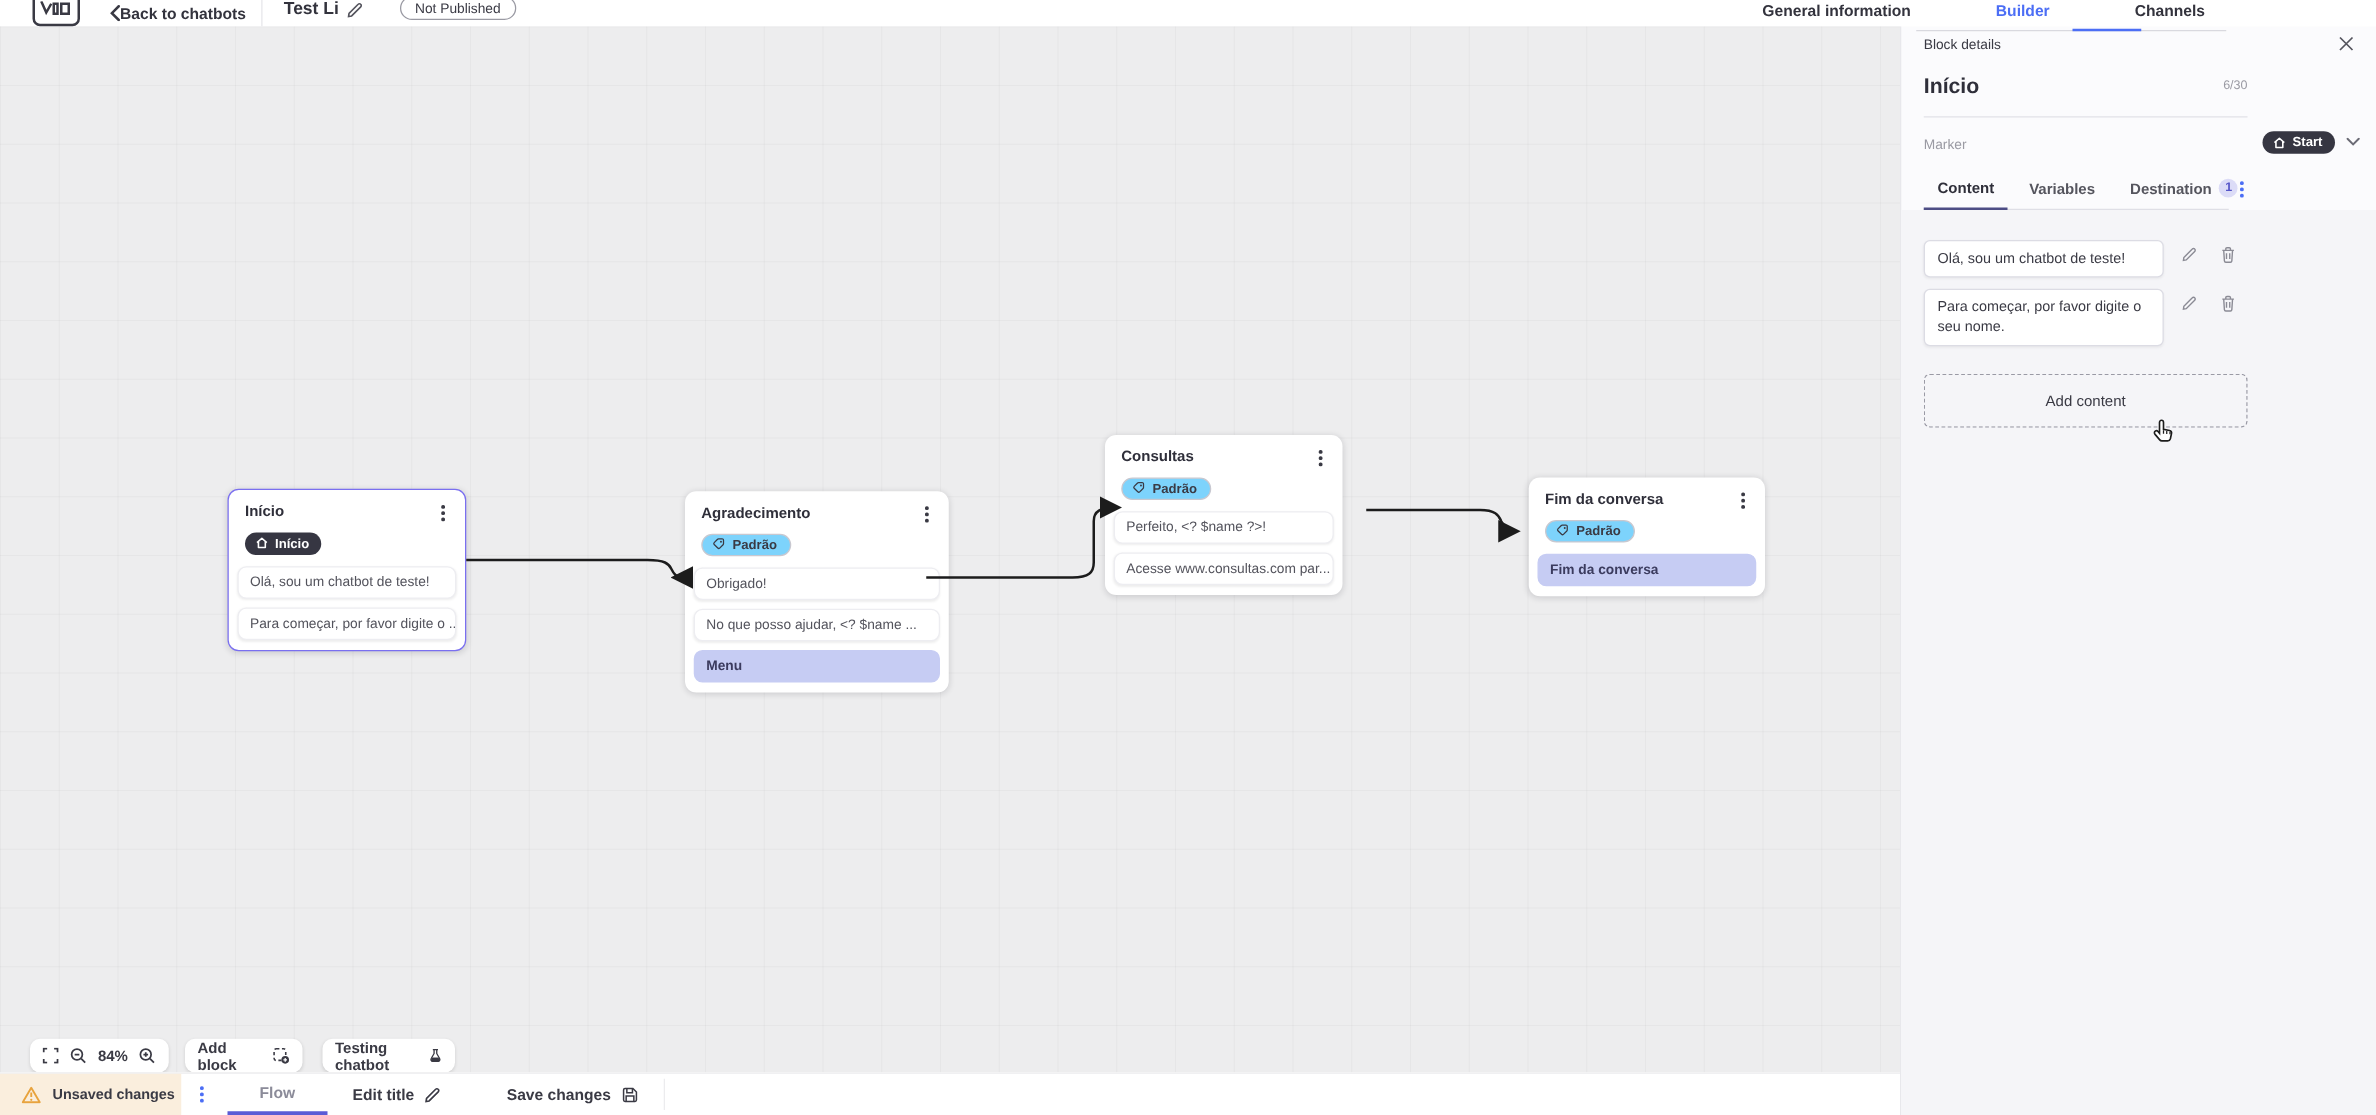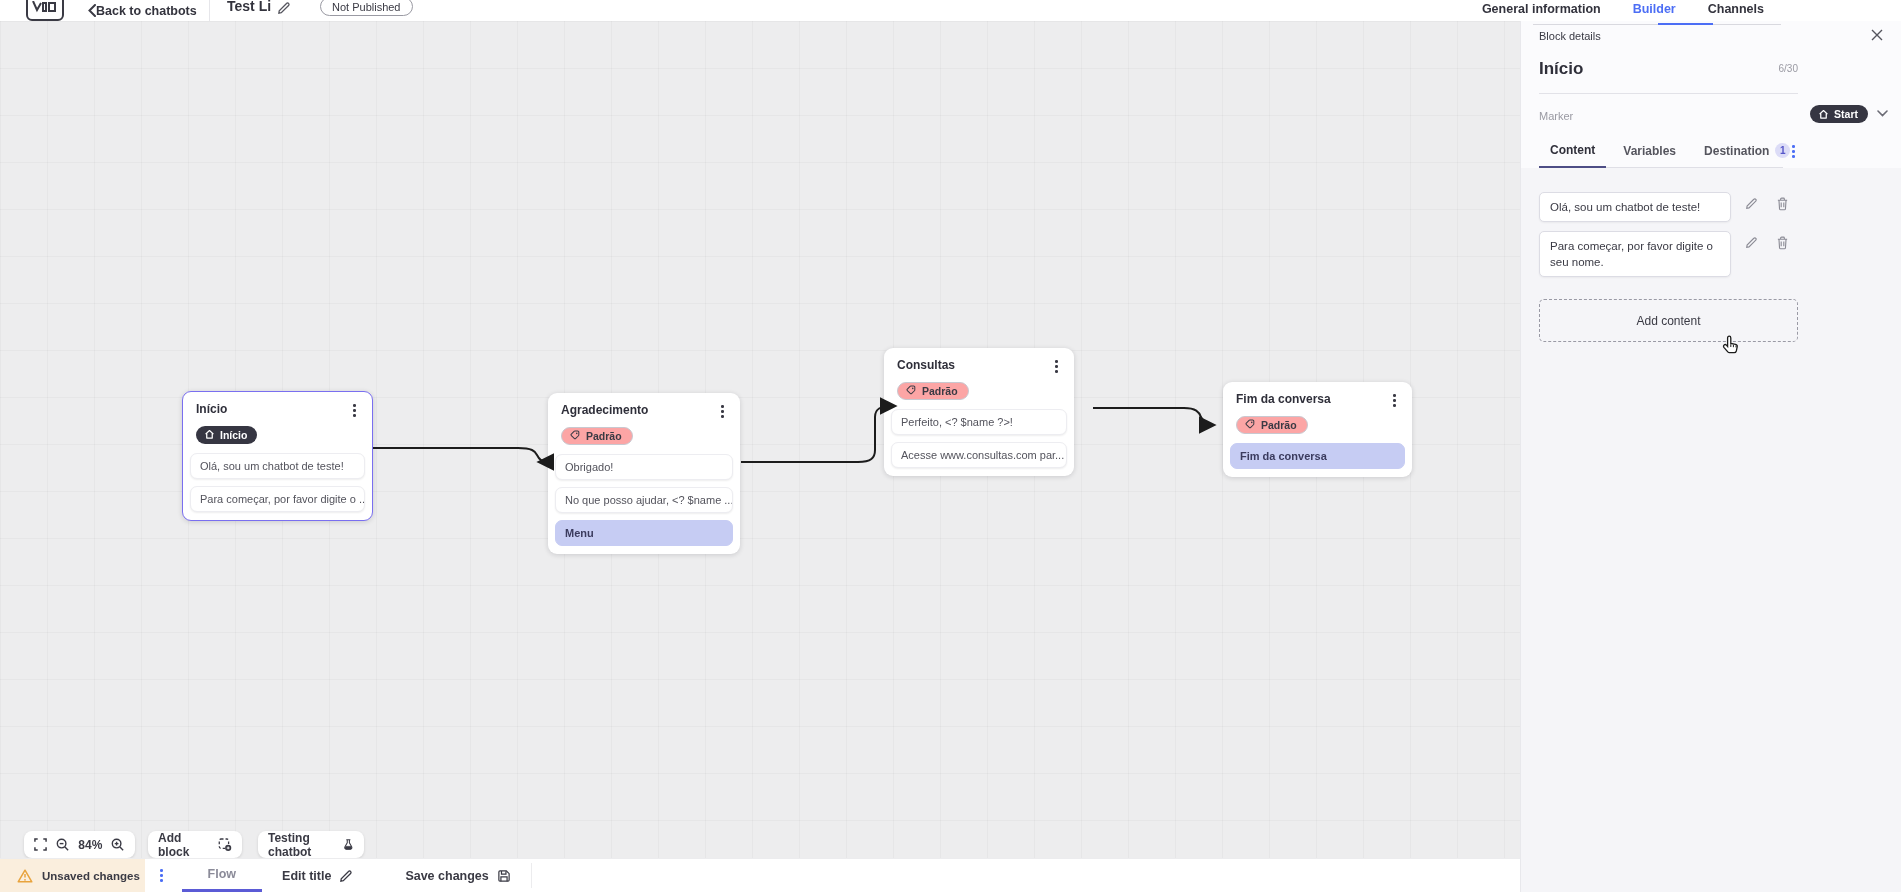--- a/index.html
+++ b/index.html
@@ -25,40 +25,40 @@
   .topbar{position:absolute;left:0;top:0;width:1901px;height:21px;background:#fff;z-index:30;}
   .logo{position:absolute;left:26px;top:-9px;width:38px;height:30px;border:2px solid #3a3a44;border-radius:6px;background:#fff;}
   .logo svg{position:absolute;left:3px;top:8px;}
   .back{position:absolute;left:88px;top:0;height:21px;display:flex;align-items:center;cursor:pointer;}
   .back-label{font-size:12.5px;font-weight:700;color:var(--ink);}
   .tb-divider{position:absolute;left:209px;top:0;width:1px;height:21px;background:#e6e6ea;}
   .flow-title{position:absolute;left:227px;top:-2px;font-size:14px;font-weight:700;color:var(--ink);}
   .title-edit{position:absolute;left:277px;top:1px;color:#55555e;cursor:pointer;}
   .status-pill{position:absolute;left:320px;top:-3px;height:19px;padding:0 11px;border:1px solid #9a9aa3;border-radius:11px;font-size:11px;color:#3a3a44;display:flex;align-items:center;background:#fff;}
   .tb-tabs{position:absolute;right:135px;top:0;display:flex;gap:28px;}
-  .tb-tab{font-size:12.5px;font-weight:700;color:var(--ink);padding:2px 2px 6px;cursor:pointer;}
+  .tb-tab{font-size:12.5px;font-weight:700;color:var(--ink);padding:2px 2px 6px;cursor:pointer;margin-left:36px;}
   .tb-tab.active{color:var(--accent);}
 
   
   .canvas{position:absolute;left:0;top:21px;width:1520px;height:837px;background-color:var(--canvas-bg);
     background-image:linear-gradient(to right, rgba(0,0,0,.032) 1px, transparent 1px),
                      linear-gradient(to bottom, rgba(0,0,0,.032) 1px, transparent 1px);
     background-size:47px 47px;overflow:hidden;}
   .wires{position:absolute;left:0;top:0;width:1520px;height:837px;pointer-events:none;z-index:5;}
 
   .node{position:absolute;background:#fff;border-radius:9px;box-shadow:0 1px 5px rgba(24,24,40,.16);padding:9px 7px 8px;z-index:4;}
   .node.selected{border:1.5px solid var(--node-selected);}
   .node-head{display:flex;justify-content:space-between;align-items:flex-start;padding:1px 6px 0;}
   .node-title{font-size:12px;font-weight:700;color:#2f2f3a;}
   .dots{display:flex;flex-direction:column;gap:2.5px;padding:2px 3px;cursor:pointer;}
   .dots i{width:2.6px;height:2.6px;border-radius:50%;background:#3a3a44;}
   .dots.blue i{background:var(--accent);}
   .badge-row{padding:7px 6px 2px;display:flex;}
   .badge-dark{display:inline-flex;align-items:center;gap:5px;background:var(--pill-dark);color:#fff;font-size:10.5px;font-weight:700;border-radius:11px;padding:3px 10px 3px 8px;}
-  .badge-outline{display:inline-flex;align-items:center;gap:5px;background:#fca5a5;border:1px solid #c8c8d0;color:#3a3a44;font-size:10.5px;font-weight:700;border-radius:11px;padding:2px 10px 2px 8px;}
+  .badge-outline{display:inline-flex;align-items:center;gap:5px;background:#7dd3fc;border:1px solid #c8c8d0;color:#3a3a44;font-size:10.5px;font-weight:700;border-radius:11px;padding:2px 10px 2px 8px;}
   .chip{margin-top:7px;background:#fff;border:1px solid #ededf1;box-shadow:0 1px 2px rgba(0,0,0,.07);border-radius:7px;padding:6px 9px;font-size:11px;color:#53535c;white-space:nowrap;overflow:hidden;}
   .chip.btn{background:var(--lavender);border:1px solid var(--lavender);color:#3b3b5e;font-weight:700;box-shadow:none;}
 
   
   .ctl{position:absolute;top:810px;height:27px;background:#fff;border-radius:8px;box-shadow:0 1px 3px rgba(0,0,0,.13);display:flex;align-items:center;gap:8px;padding:0 10px;font-size:12px;font-weight:700;color:#3a3a44;z-index:10;cursor:pointer;}
   .ctl-zoom{left:24px;width:111px;justify-content:space-between;}
   .ctl-add{left:148px;width:94px;justify-content:center;}
   .ctl-test{left:258px;width:106px;justify-content:center;}
 
   
@@ -156,21 +156,21 @@
           <svg width="11" height="11" viewBox="0 0 14 14">
               <path d="M2 6.5 L7 2 L12 6.5 M3.5 5.5 V11.5 H10.5 V5.5" fill="none" stroke="#fff" stroke-width="1.6" stroke-linejoin="round"></path>
             </svg>
           <span>Início</span>
         </span>
       </div>
       <div class="chip">Olá, sou um chatbot de teste!</div>
       <div class="chip">Para começar, por favor digite o ...</div>
     </div>
 
-    <div class="node" style="left:548px;top:372px;width:192px;">
+    <div class="node" style="left:548px;top:372px;width:211px;">
       <div class="node-head">
         <span class="node-title">Agradecimento</span>
         <span class="dots">
             <i></i>
             <i></i>
             <i></i>
           </span>
       </div>
       <div class="badge-row">
         <span class="badge-outline">

